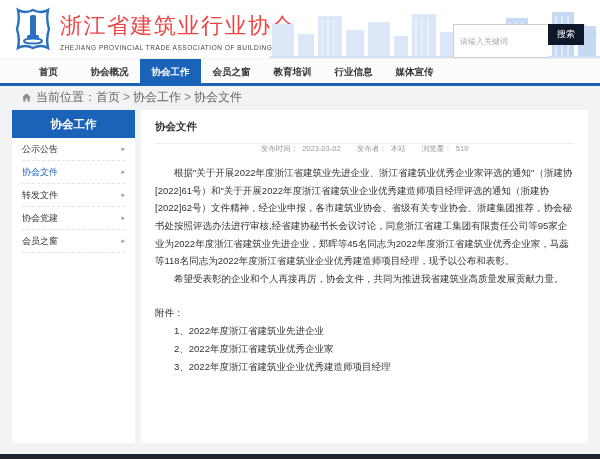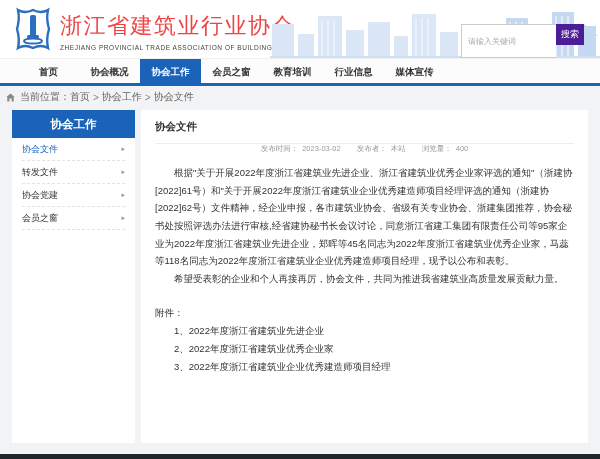--- a/index.html
+++ b/index.html
@@ -14,33 +14,33 @@
   .site-header { height:58px; background:#fff; position:relative; overflow:hidden; }
   .logo-wrap { position:absolute; left:12px; top:7px; width:42px; height:44px; }
   .brand { position:absolute; left:60px; top:11px; }
   .brand-title { font-size:22px; font-weight:normal; color:#ef4444; letter-spacing:1.5px; }
   .brand-subtitle { font-size:6.5px; color:#444; letter-spacing:0.55px; margin-top:3px; }
   .skyline { position:absolute; right:0; bottom:0; width:330px; height:52px; pointer-events:none; }
   .search-box { position:absolute; right:16px; top:24px; display:flex; }
   .search-input { width:95px; height:21px; border:1px solid #ccc; border-right:none;
     font-size:8px; padding:16px 6px; color:#333; outline:none; background:#fff; }
   .search-input::placeholder { color:#aaa; }
-  .search-btn { width:28px; height:21px; background:#4c1d95; color:#fff; border:none;
+  .search-btn { width:36px; height:21px; background:#0f172a; color:#fff; border:none;
     font-size:9px; cursor:pointer; }
 
   
   .main-nav { height:28px; background:#fcfcfc; border-top:1px solid #f0f0f0;
     border-bottom:3px solid #1b62b9; display:flex; padding-left:18px; }
   .nav-item { width:61px; height:25px; line-height:25px; text-align:center;
     font-size:9.5px; font-weight:bold; color:#333; text-decoration:none; display:block; }
   .nav-item.active { background:#1b62b9; color:#fff; }
 
   
-  .breadcrumb { height:22px; display:flex; align-items:center; padding-left:6px;
-    font-size:10px; color:#666; }
+  .breadcrumb { height:22px; display:flex; align-items:center; padding-left:22px;
+    font-size:12px; color:#666; }
   .breadcrumb .home-ic { width:9px; height:9px; margin-right:5px; }
   .breadcrumb a { color:#666; text-decoration:none; }
   .crumb-sep { margin:0 3px; color:#888; }
 
   
   .main { display:flex; margin:2px 12px 0 12px; height:333px; gap:6px; align-items:stretch; }
   .sidebar { width:123px; background:#fff; flex:none; }
   .sidebar-title { height:28px; background:#1b62b9; color:#fff; font-size:11.5px;
     font-weight:bold; text-align:center; line-height:28px; }
   .side-item { display:flex; justify-content:space-between; align-items:center;
@@ -137,20 +137,24 @@
     <span class="crumb-sep">&gt;</span>
     <a href="#">协会工作</a>
     <span class="crumb-sep">&gt;</span>
     <span>协会文件</span>
   </div>
 
   <div class="main">
 
     <aside class="sidebar">
       <div class="sidebar-title">协会工作</div>
+      <div class="side-item">
+        <span class="side-label">公示公告</span>
+        <span class="side-arrow">▸</span>
+      </div>
       <div class="side-item active">
         <span class="side-label">协会文件</span>
         <span class="side-arrow">▸</span>
       </div>
       <div class="side-item">
         <span class="side-label">转发文件</span>
         <span class="side-arrow">▸</span>
       </div>
       <div class="side-item">
         <span class="side-label">协会党建</span>
@@ -165,21 +169,21 @@
     <section class="content">
       <div class="section-title">协会文件</div>
       <div class="meta">
         <span class="grp">
           <span>发布时间：</span><span>2023-03-02</span>
         </span>
         <span class="grp">
           <span>发布者：</span><span>本站</span>
         </span>
         <span class="grp">
-          <span>浏览量：</span><span>400</span>
+          <span>浏览量：</span><span>519</span>
         </span>
       </div>
       <div class="body-text">
         <p class="indent">根据"关于开展2022年度浙江省建筑业先进企业、浙江省建筑业优秀企业家评选的通知"（浙建协[2022]61号）和"关于开展2022年度浙江省建筑业企业优秀建造师项目经理评选的通知（浙建协[2022]62号）文件精神，经企业申报，各市建筑业协会、省级有关专业协会、浙建集团推荐，协会秘书处按照评选办法进行审核,经省建协秘书长会议讨论，同意浙江省建工集团有限责任公司等95家企业为2022年度浙江省建筑业先进企业，郑晖等45名同志为2022年度浙江省建筑业优秀企业家，马蕊等118名同志为2022年度浙江省建筑业企业优秀建造师项目经理，现予以公布和表彰。</p>
         <p class="indent">希望受表彰的企业和个人再接再厉，协会文件，共同为推进我省建筑业高质量发展贡献力量。</p>
       </div>
       <div class="attachments">
         <div>附件：</div>
         <a class="att-item" href="#">1、2022年度浙江省建筑业先进企业</a>
         <a class="att-item" href="#">2、2022年度浙江省建筑业优秀企业家</a>

